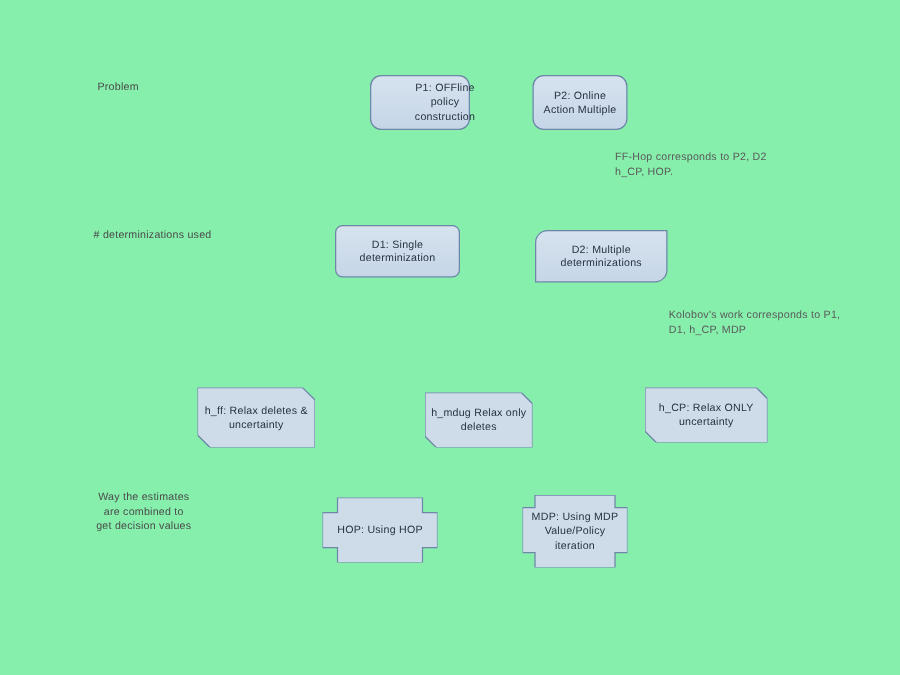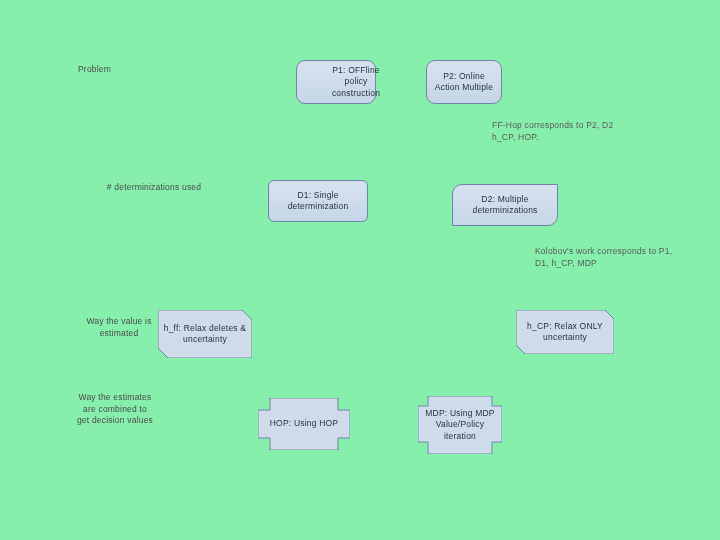--- a/index.html
+++ b/index.html
@@ -107,41 +107,46 @@
   <div class="box shape-round" style="left:296px; top:60px; width:80px; height:44px;padding-left:40px;">
     <span class="txt">P1: OFFline policy construction</span>
   </div>
 
   <div class="box shape-round" style="left:426px; top:60px; width:76px; height:44px;">
     <span class="txt">P2: Online Action Multiple</span>
   </div>
 
   <div class="note" style="left:492px; top:120px; width:146px;">FF-Hop corresponds to P2, D2 h_CP, HOP.</div>
 
-  <div class="row-label" style="left:74px; top:182px; width:96px;margin-left:32px;"># determinizations used</div>
+  <div class="row-label" style="left:74px; top:182px; width:96px;"># determinizations used</div>
 
   <div class="box shape-diag" style="left:268px; top:180px; width:100px; height:42px;border-radius:6px;">
     <span class="txt">D1: Single determinization</span>
   </div>
 
-  <div class="box shape-diag" style="left:452px; top:184px; width:106px; height:42px;">
+  <div class="box shape-diag" style="left:428px; top:184px; width:106px; height:42px;">
     <span class="txt">D2: Multiple determinizations</span>
   </div>
 
   <div class="note" style="left:492px; top:246px; width:152px;margin-left:43px;">Kolobov's work corresponds to P1, D1, h_CP, MDP</div>
 
-  <div class="row-label" style="left:74px; top:316px; width:90px;">Way the value is estimated</div>
 
   <div class="box shape-cut" style="left:158px; top:310px; width:94px; height:48px;">
     <svg class="poly" viewBox="0 0 94 48" preserveAspectRatio="none">
       <polygon points="0,0 84,0 94,10 94,48 10,48 0,38" fill="#cedcea" stroke="#6e86a8" stroke-width="1"></polygon>
     </svg>
     <span class="txt">h_ff: Relax deletes &amp; uncertainty</span>
   </div>
 
+  <div class="box shape-cut" style="left:340px; top:314px; width:86px; height:44px;">
+    <svg class="poly" viewBox="0 0 86 44" preserveAspectRatio="none">
+      <polygon points="0,0 77,0 86,9 86,44 9,44 0,35" fill="#cedcea" stroke="#6e86a8" stroke-width="1"></polygon>
+    </svg>
+    <span class="txt">h_mdug Relax only deletes</span>
+  </div>
 
   <div class="box shape-cut" style="left:516px; top:310px; width:98px; height:44px;">
     <svg class="poly" viewBox="0 0 98 44" preserveAspectRatio="none">
       <polygon points="0,0 89,0 98,9 98,44 9,44 0,35" fill="#cedcea" stroke="#6e86a8" stroke-width="1"></polygon>
     </svg>
     <span class="txt">h_CP: Relax ONLY uncertainty</span>
   </div>
 
   <div class="row-label" style="left:76px; top:392px; width:78px;">Way the estimates are combined to get decision values</div>
 

